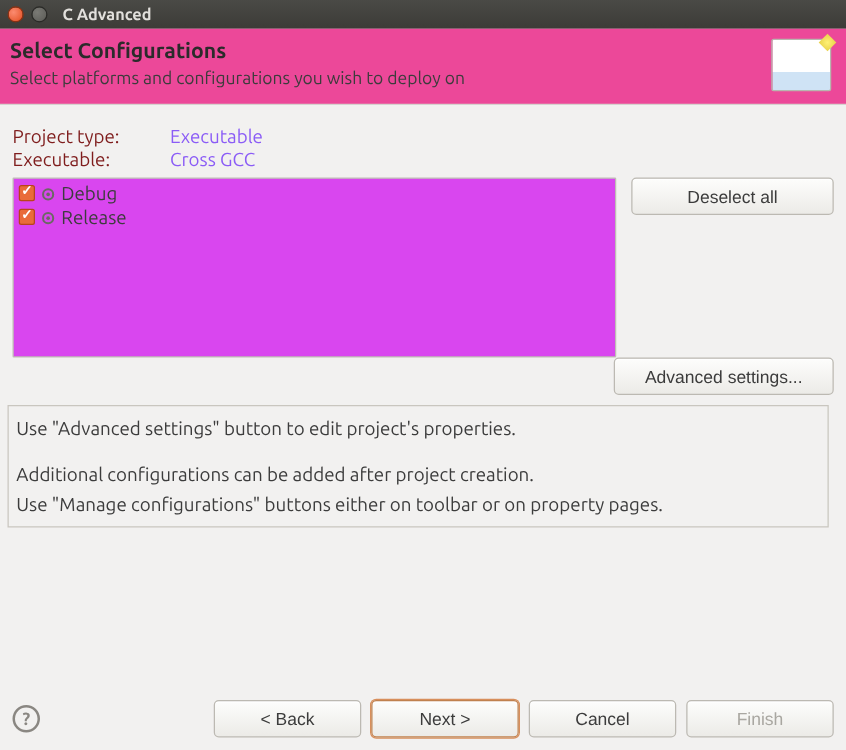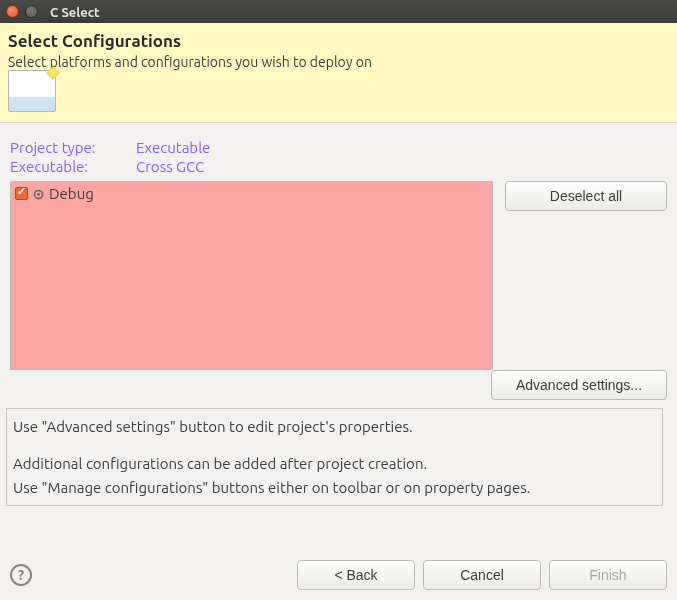--- a/index.html
+++ b/index.html
@@ -23,26 +23,25 @@
   .win-btn {
     width: 13px; height: 13px; border-radius: 50%;
     display: inline-block;
   }
   .win-close { background: radial-gradient(circle at 35% 35%, #fb8b70, #e24d1f); border:1px solid #8a3012;}
   .win-min { background: radial-gradient(circle at 35% 35%, #7a7a75, #5a5a55); border:1px solid #2a2a27;}
   .titlebar-title {
     color: #e2e0dc; font-weight: bold; font-size: 13px; margin-left: 6px;
   }
   .header {
-    background: #fef9c3;
+    background: #ec4899;
     border-bottom: 1px solid #d6d3cf;
     padding: 8px 12px 10px 8px;
     display: flex;
     justify-content: space-between;
-    flex-direction: column;
   }
   .header-text h1 {
     font-size: 17px; font-weight: bold; color: #2b2b2b; margin-bottom: 4px;
   }
   .header-text p {
     font-size: 14px; color: #3c3c3c;
   }
   .header-icon {
     width: 48px; height: 42px; flex-shrink: 0;
     background: linear-gradient(to bottom, #fff 65%, #cfe3f5 65%);
@@ -50,26 +49,26 @@
     position: relative;
     border-radius: 2px;
   }
   .header-icon::before {
     content:""; position:absolute; top:-3px; right:-3px; width:10px; height:10px;
     background: radial-gradient(circle, #fff174, #e8d14a);
     transform: rotate(45deg);
   }
   .content { padding: 16px 10px 6px 10px; }
   .info-row { display: flex; margin-bottom: 2px; font-size: 15px; }
-  .info-label { width: 126px; color: #8b5cf6; }
+  .info-label { width: 126px; color: #7f1d1d; }
   .info-value { color: #8b5cf6; }
   .config-area { display: flex; gap: 12px; margin-top: 6px; }
   .config-list {
-    flex: 1; background: #fca5a5; border: 1px solid #bfbcb5;
-    height: 189px; overflow-y: auto; padding: 2px 4px;
+    flex: 1; background: #d946ef; border: 1px solid #bfbcb5;
+    height: 144px; overflow-y: auto; padding: 2px 4px;
     border-radius: 1px;
   }
   .config-item { display: flex; align-items: center; gap: 4px; padding: 1px 0; font-size: 15px;}
   .cfg-check {
     width: 13px; height: 13px; appearance: none; background:#e96b3a;
     border:1px solid #b8451a; border-radius:2px; position: relative;
     flex-shrink:0;
   }
   .cfg-check:checked::after {
     content:"✓"; position:absolute; top:-3px; left:1px; color:#fff; font-size:11px; font-weight:bold;
@@ -109,21 +108,21 @@
     border-color: #c0814f;
   }
   .nav-btn[disabled] { color:#a9a7a1; cursor:default;}
 </style>
 </head>
 <body>
 
 <div class="titlebar">
   <span class="win-btn win-close"></span>
   <span class="win-btn win-min"></span>
-  <span class="titlebar-title">C Select</span>
+  <span class="titlebar-title">C Advanced</span>
 </div>
 
 <div class="header">
   <div class="header-text">
     <h1>Select Configurations</h1>
     <p>Select platforms and configurations you wish to deploy on</p>
   </div>
   <div class="header-icon"></div>
 </div>
 
@@ -143,20 +142,30 @@
       <div class="config-item">
         <input type="checkbox" class="cfg-check" checked="" style="">
         <span class="gear-icon">
           <svg viewBox="0 0 16 16">
               <circle cx="8" cy="8" r="5" fill="none" stroke="#6b6963" stroke-width="2"></circle>
               <circle cx="8" cy="8" r="1.8" fill="#6b6963"></circle>
             </svg>
         </span>
         <span>Debug</span>
       </div>
+      <div class="config-item">
+        <input type="checkbox" class="cfg-check" checked="" style="">
+        <span class="gear-icon">
+          <svg viewBox="0 0 16 16">
+              <circle cx="8" cy="8" r="5" fill="none" stroke="#6b6963" stroke-width="2"></circle>
+              <circle cx="8" cy="8" r="1.8" fill="#6b6963"></circle>
+            </svg>
+        </span>
+        <span>Release</span>
+      </div>
     </div>
     <div class="side-buttons">
       <button class="btn btn-wide">Deselect all</button>
     </div>
   </div>
 
   <div style="height:26px"></div>
   <button class="btn btn-adv">Advanced settings...</button>
 
   <div class="hints">
@@ -164,15 +173,16 @@
     <div style="height:14px"></div>
     <div>Additional configurations can be added after project creation.</div>
     <div>Use "Manage configurations" buttons either on toolbar or on property pages.</div>
   </div>
 
 </div>
 
 <div class="footer">
   <div class="help-icon">?</div>
   <button class="btn nav-btn">&lt; Back</button>
+  <button class="btn nav-btn primary">Next &gt;</button>
   <button class="btn nav-btn">Cancel</button>
   <button class="btn nav-btn" disabled="">Finish</button>
 </div>
 
 </body></html>

